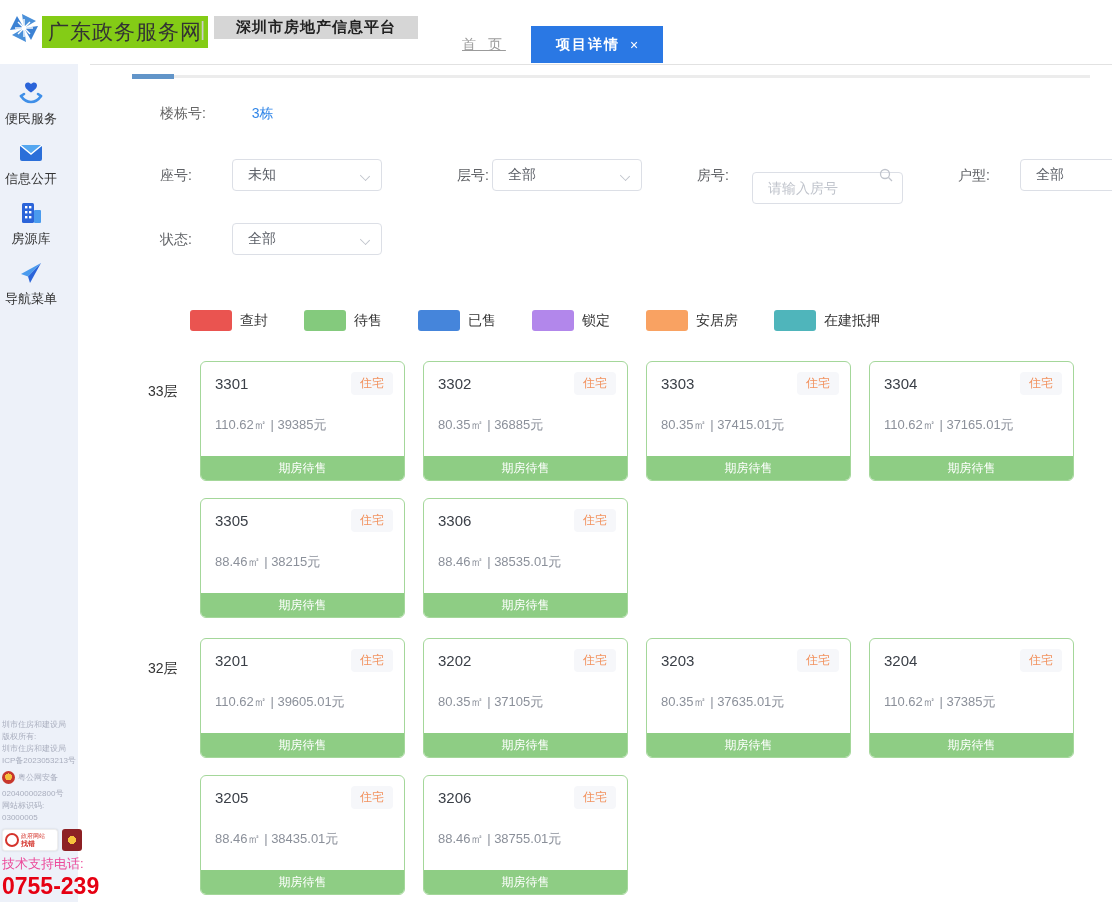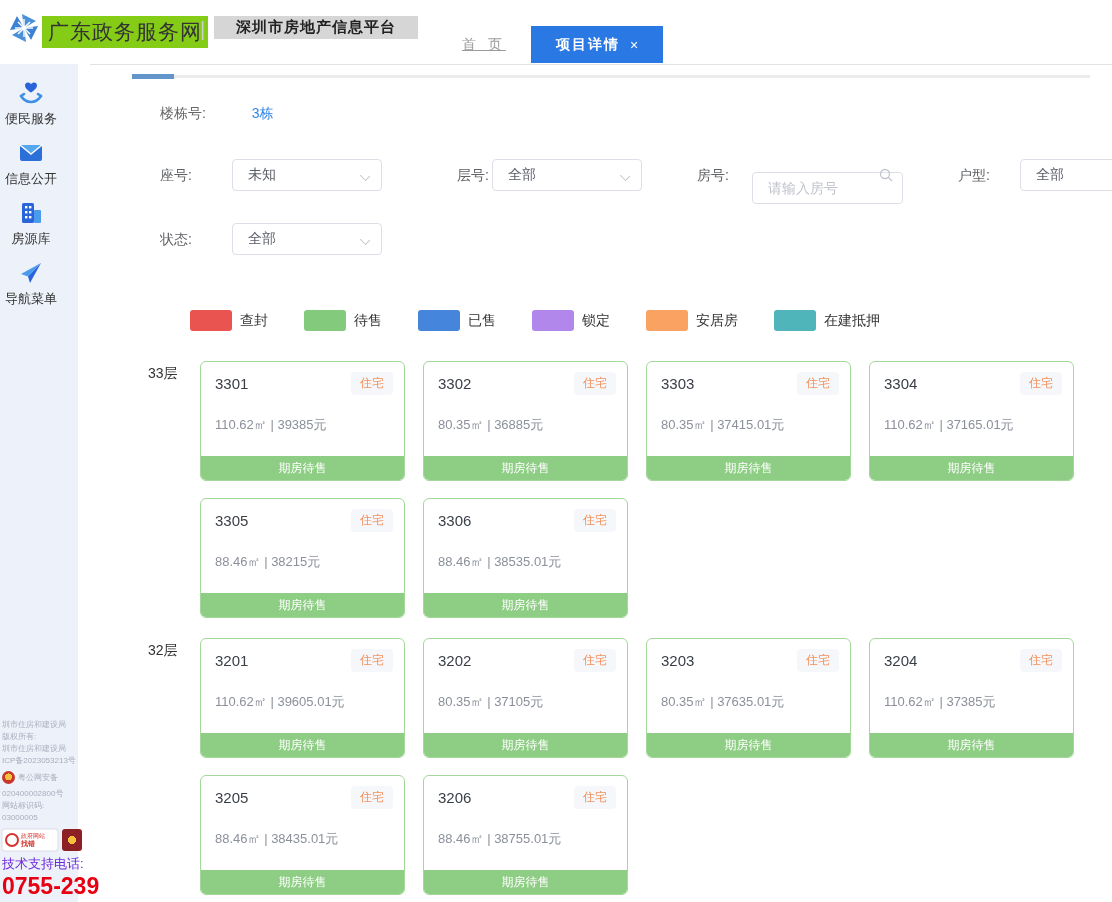--- a/index.html
+++ b/index.html
@@ -38,21 +38,21 @@
   .badges { display:flex; gap:4px; margin:5px 0 4px; align-items:center; }
   .badge1 { width:56px; height:22px; background:#fff; border:1px solid #eee; border-radius:3px;
     display:flex; align-items:center; gap:2px; padding:1px 2px; box-shadow:0 0 2px rgba(0,0,0,.15); cursor:pointer; }
   .badge1 .seal { width:14px; height:14px; border-radius:50%; border:2px solid #d5342c; flex:0 0 auto; }
   .badge1 .b1t { font-size:6px; color:#d5342c; line-height:7px; white-space:nowrap; }
   .badge1 .b1t b { font-size:7px; }
   .badge2 { width:20px; height:22px; background:#8d2024; border-radius:3px; display:flex;
     align-items:center; justify-content:center; cursor:pointer; }
   .badge2 .gold { width:10px; height:10px; border-radius:50%;
     background:radial-gradient(circle, #f5c13d 0 55%, #8d2024 56%); }
-  .support-label { font-size:13px; color:#6d28d9; margin-top:2px; white-space:nowrap; }
+  .support-label { font-size:13px; color:#ec4899; margin-top:2px; white-space:nowrap; }
   .support-phone { font-size:23px; font-weight:bold; color:#e60012; white-space:nowrap; letter-spacing:0; }
 
   
   .panel { position:absolute; top:64px; left:90px; width:1022px; height:838px; background:#fff;
     border-top:1px solid #e2e2e2; overflow:hidden; z-index:3; }
   .hscroll-track { position:absolute; top:10px; left:42px; width:958px; height:3px; background:#ececec; }
   .hscroll-thumb { position:absolute; top:-1px; left:0; width:42px; height:5px; background:#6295c9; cursor:grab; }
 
   .building-row { position:absolute; top:40px; left:70px; font-size:14px; }
   .building-label { color:#666; }
@@ -73,21 +73,21 @@
 
   
   .legend { position:absolute; top:245px; left:100px; display:flex; align-items:center; }
   .lg-item { display:flex; align-items:center; margin-right:36px; }
   .lg-swatch { width:42px; height:21px; border-radius:3px; margin-right:8px; }
   .lg-label { font-size:14px; color:#333; }
 
   
   .floors { position:absolute; top:296px; left:110px; width:892px; }
   .floor-section { position:relative; margin-bottom:20px; }
-  .floor-label { position:absolute; left:-52px; top:4px; font-size:14px; color:#333; }
+  .floor-label { position:absolute; left:-52px; top:22px; font-size:14px; color:#333; }
   .unit-grid { display:grid; grid-template-columns:repeat(4,205px); column-gap:18px; row-gap:17px; }
   .unit-card { position:relative; height:120px; background:#fff; border:1px solid #a4d79a;
     border-radius:6px; cursor:pointer; }
   .unit-no { position:absolute; left:14px; top:13px; font-size:15px; color:#3a3f47; font-weight:500; }
   .unit-tag { position:absolute; right:11px; top:10px; font-size:12px; color:#f2925e;
     background:#f6f7fa; padding:3px 9px; border-radius:4px; }
   .unit-info { position:absolute; left:14px; top:54px; font-size:13px; color:#8b909a; }
   .unit-status { position:absolute; left:0; right:0; bottom:0; height:24px; background:#8ecd84;
     color:#fff; font-size:12px; display:flex; align-items:center; justify-content:center;
     border-radius:0 0 5px 5px; }

